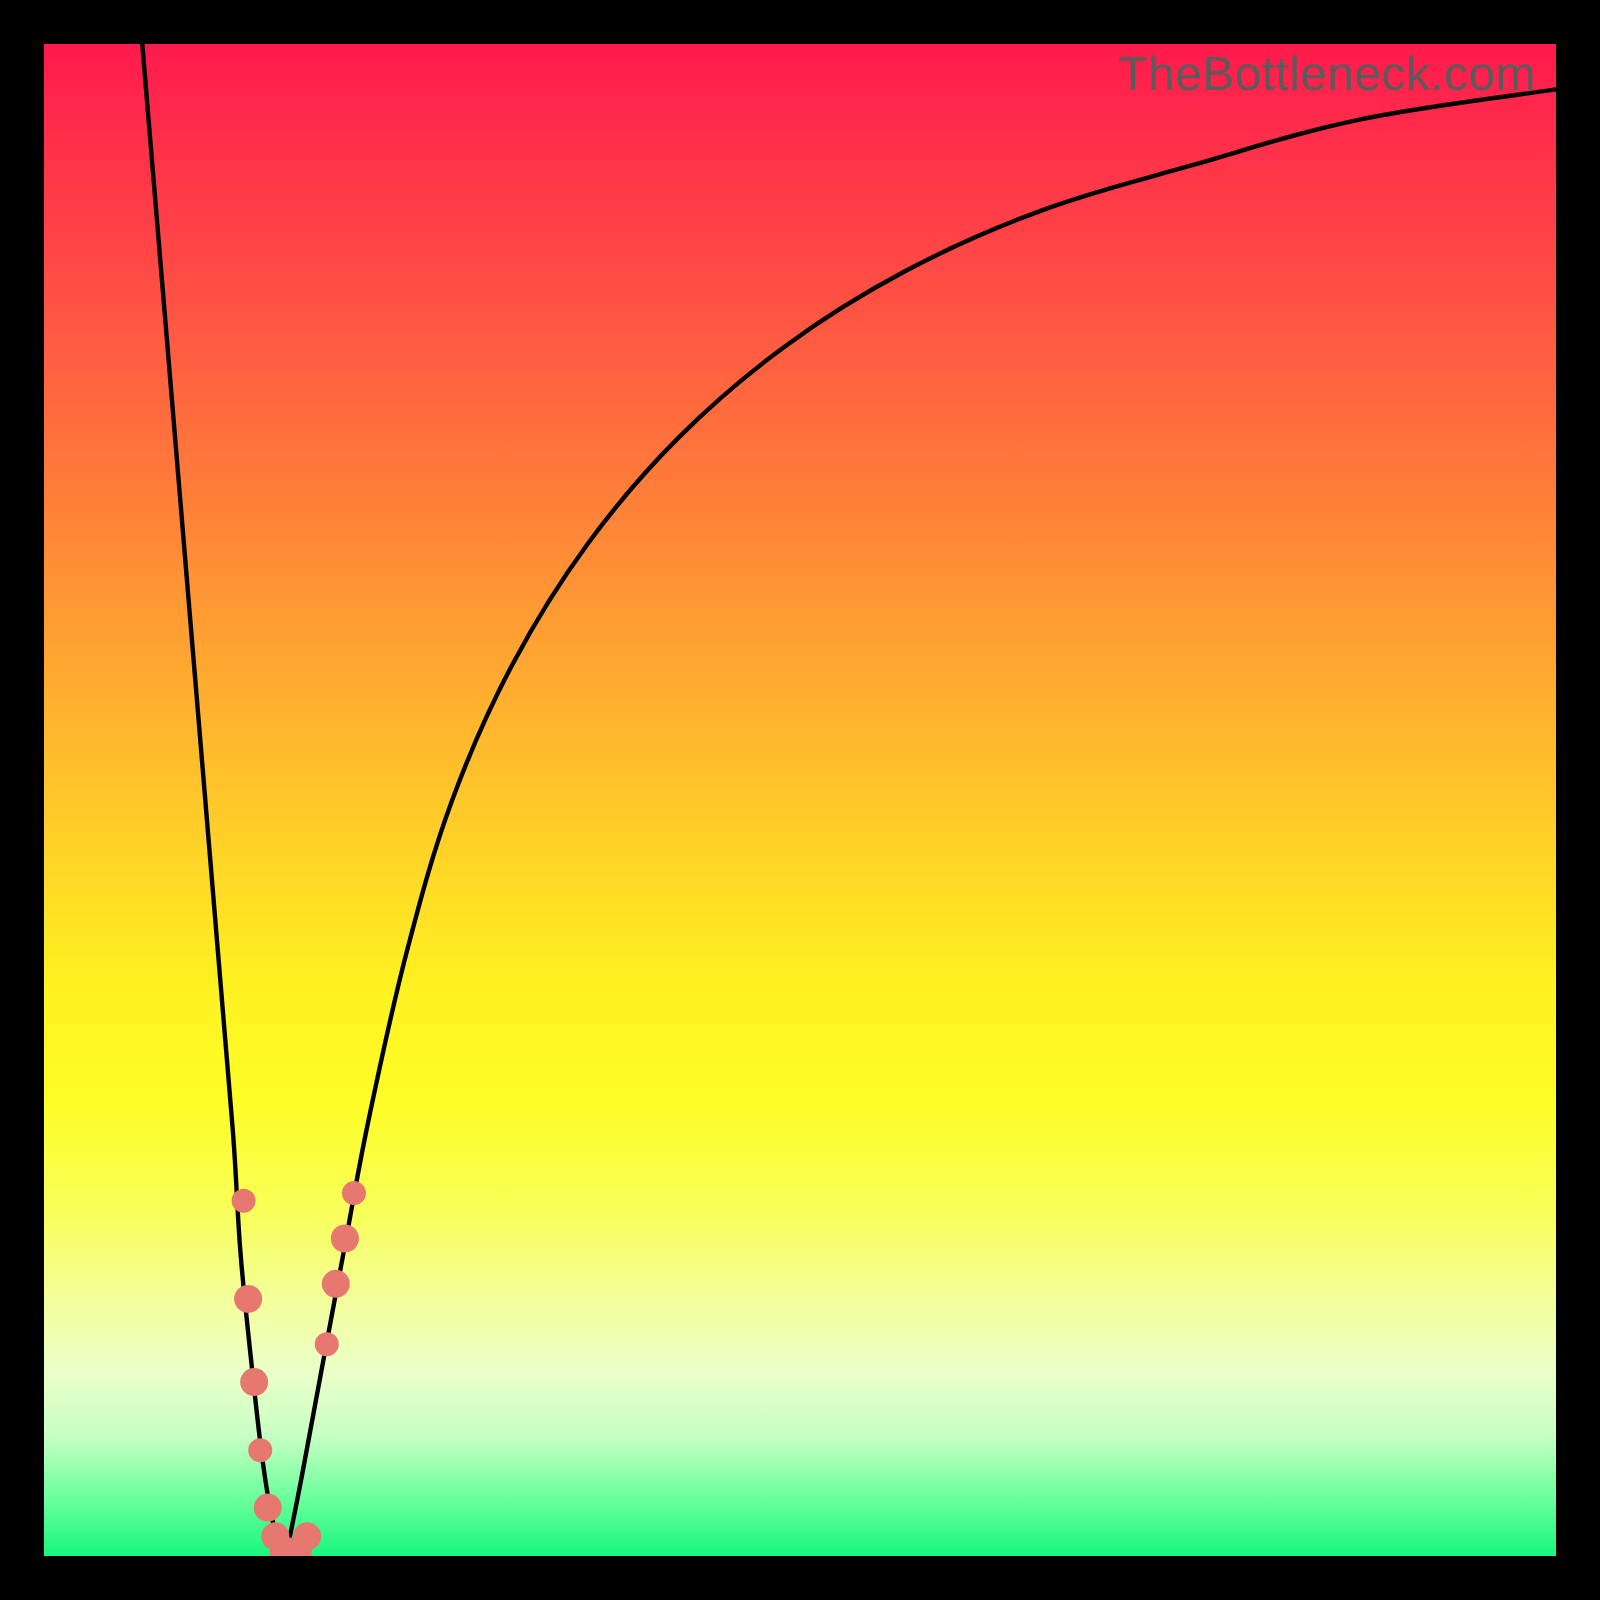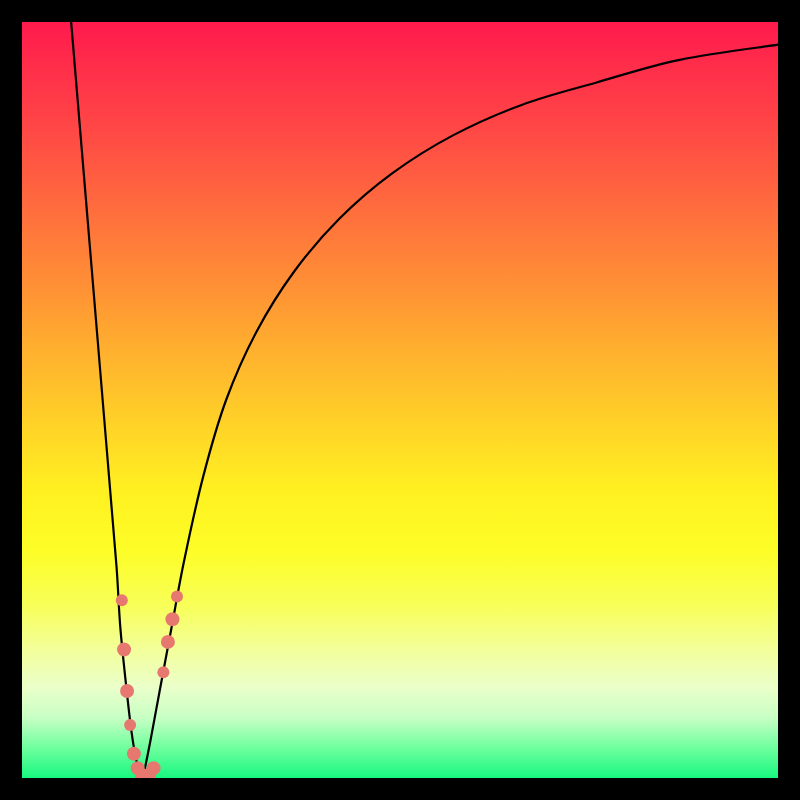--- a/index.html
+++ b/index.html
@@ -82,14 +82,15 @@
           <circle cx="115.67" cy="746.17" r="7" fill="#e6786f" stroke="#d96b63" stroke-width="0"></circle>
           <circle cx="120.96" cy="754.49" r="8" fill="#e6786f" stroke="#d96b63" stroke-width="0"></circle>
           <circle cx="127.01" cy="752.98" r="7" fill="#e6786f" stroke="#d96b63" stroke-width="0"></circle>
           <circle cx="131.54" cy="746.17" r="7" fill="#e6786f" stroke="#d96b63" stroke-width="0"></circle>
           <circle cx="141.37" cy="650.16" r="6" fill="#e6786f" stroke="#d96b63" stroke-width="0"></circle>
           <circle cx="145.91" cy="619.92" r="7" fill="#e6786f" stroke="#d96b63" stroke-width="0"></circle>
           <circle cx="150.44" cy="597.24" r="7" fill="#e6786f" stroke="#d96b63" stroke-width="0"></circle>
           <circle cx="154.98" cy="574.56" r="6" fill="#e6786f" stroke="#d96b63" stroke-width="0"></circle>
         </g>
     </svg>
+    <div class="watermark">TheBottleneck.com</div>
   </div>
 </div>
 
 </body></html>

